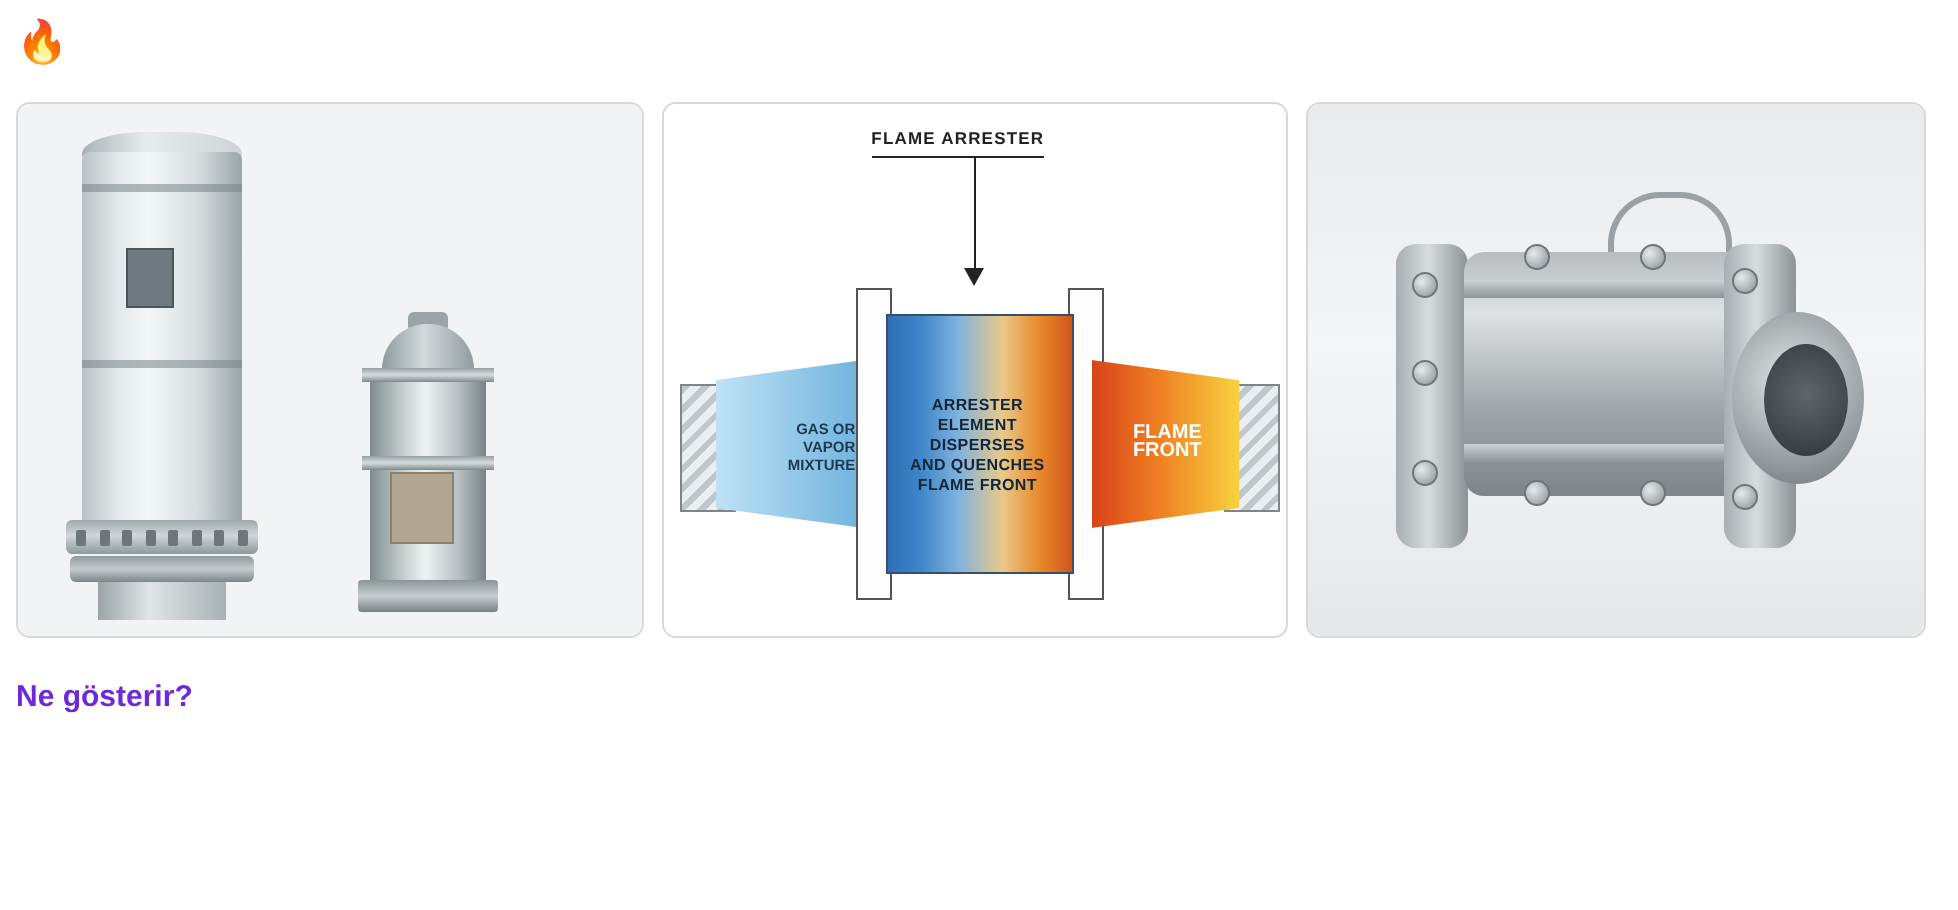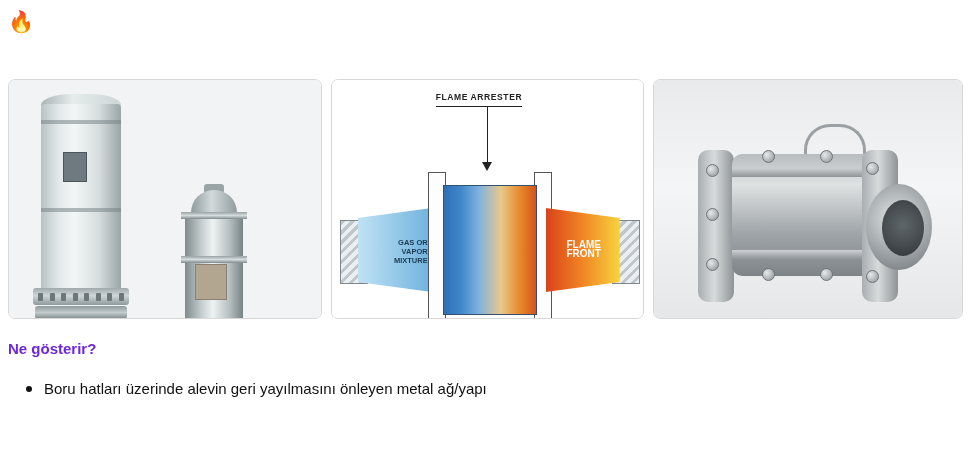--- a/index.html
+++ b/index.html
@@ -55,21 +55,20 @@
     display: flex;
     gap: 9px;
   }
   .img-card {
     position: relative;
     border: 1px solid #d8d8d8;
     border-radius: 7px;
     background: #ffffff;
     overflow: hidden;
     box-sizing: border-box;
-    margin-top: 28px;
   }
   .card-1 { width: 314px; }
   .card-2 { width: 314px; }
   .card-3 { width: 310px; }
 
   
   .c1-bg {
     position: absolute;
     inset: 0;
     background: #f2f3f4;
@@ -462,20 +461,21 @@
       <div class="pipe-left" style="left:8px; top:140px; width:26px; height:62px;"></div>
       <div class="pipe-right" style="left:280px; top:140px; width:26px; height:62px;"></div>
 
       <div class="gas-wedge"></div>
       <div class="gas-text">GAS OR<br>VAPOR<br>MIXTURE</div>
 
       <div class="flange-v" style="left:96px; top:92px; width:16px; height:154px;"></div>
       <div class="flange-v" style="left:202px; top:92px; width:16px; height:154px;"></div>
 
       <div class="core"></div>
+      <div class="core-text">ARRESTER<br>ELEMENT<br>DISPERSES<br>AND QUENCHES<br>FLAME FRONT</div>
 
       <div class="flame-wedge"></div>
       <div class="flame-text">FLAME<br>FRONT</div>
     </div>
 
     <div class="img-card card-3">
       <div class="c3-bg"></div>
       <div class="fa-handle"></div>
       <div class="fa-flange left"></div>
       <div class="fa-body"></div>
@@ -492,16 +492,15 @@
       <div class="fa-bolt" style="left:108px; top:70px;"></div>
       <div class="fa-bolt" style="left:166px; top:70px;"></div>
       <div class="fa-bolt" style="left:108px; top:188px;"></div>
       <div class="fa-bolt" style="left:166px; top:188px;"></div>
     </div>
   </div>
 
   <div class="section-heading">Ne gösterir?</div>
 
   <ul class="bullets">
-    <li>Boru hatları üzerinde alevin geri yayılmasını önleyen metal ağ/yapı</li>
   </ul>
 
 </div>
 
 </body></html>

